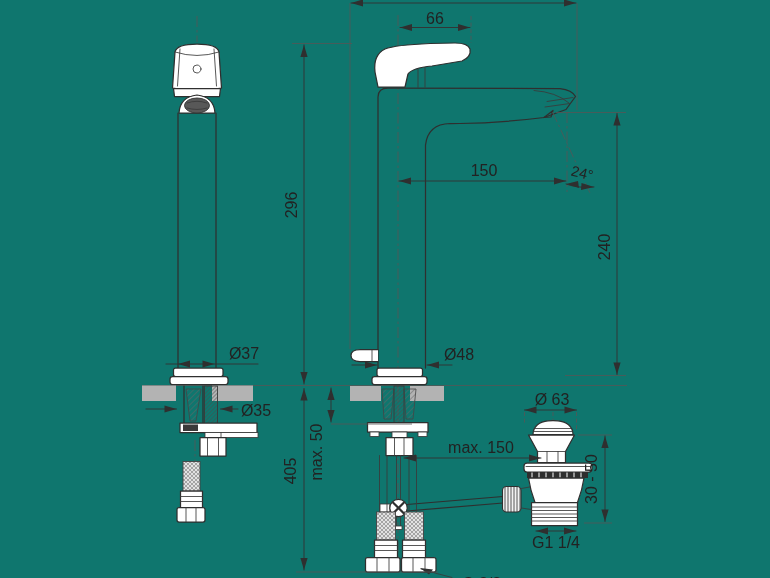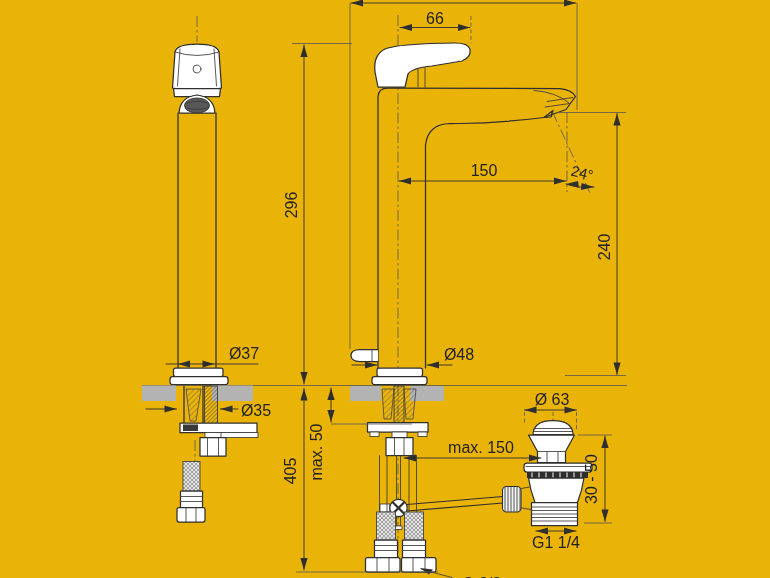--- a/index.html
+++ b/index.html
@@ -1,16 +1,16 @@
 <!DOCTYPE html>
 <html><head>
 <meta charset="utf-8">
 <style>
   html,body{margin:0;padding:0;background:#ffffff;}
-  .canvas{position:relative;width:770px;height:578px;background:#eab308;overflow:hidden;
+  .canvas{position:relative;width:770px;height:578px;background:#0f766e;overflow:hidden;
           font-family:"Liberation Sans", sans-serif;}
   svg{display:block}
   .dim-text{font-family:"Liberation Sans", sans-serif;font-size:16px;fill:#222222;}
   .dim-text-small{font-family:"Liberation Sans", sans-serif;font-size:14.5px;fill:#222222;}
   .outline{fill:none;stroke:#2f2f2f;stroke-width:1.25;stroke-linejoin:round;stroke-linecap:round;}
   .thin{fill:none;stroke:#3a3a3a;stroke-width:0.85;stroke-linecap:round;}
   .dimline{fill:none;stroke:#333333;stroke-width:0.95;stroke-linecap:round;}
   .extline{fill:none;stroke:#555555;stroke-width:0.8;}
   .centerline{fill:none;stroke:#555555;stroke-width:0.8;stroke-dasharray:11 3 2.5 3;}
   .dashline{fill:none;stroke:#555555;stroke-width:0.8;stroke-dasharray:4 2.6;}

